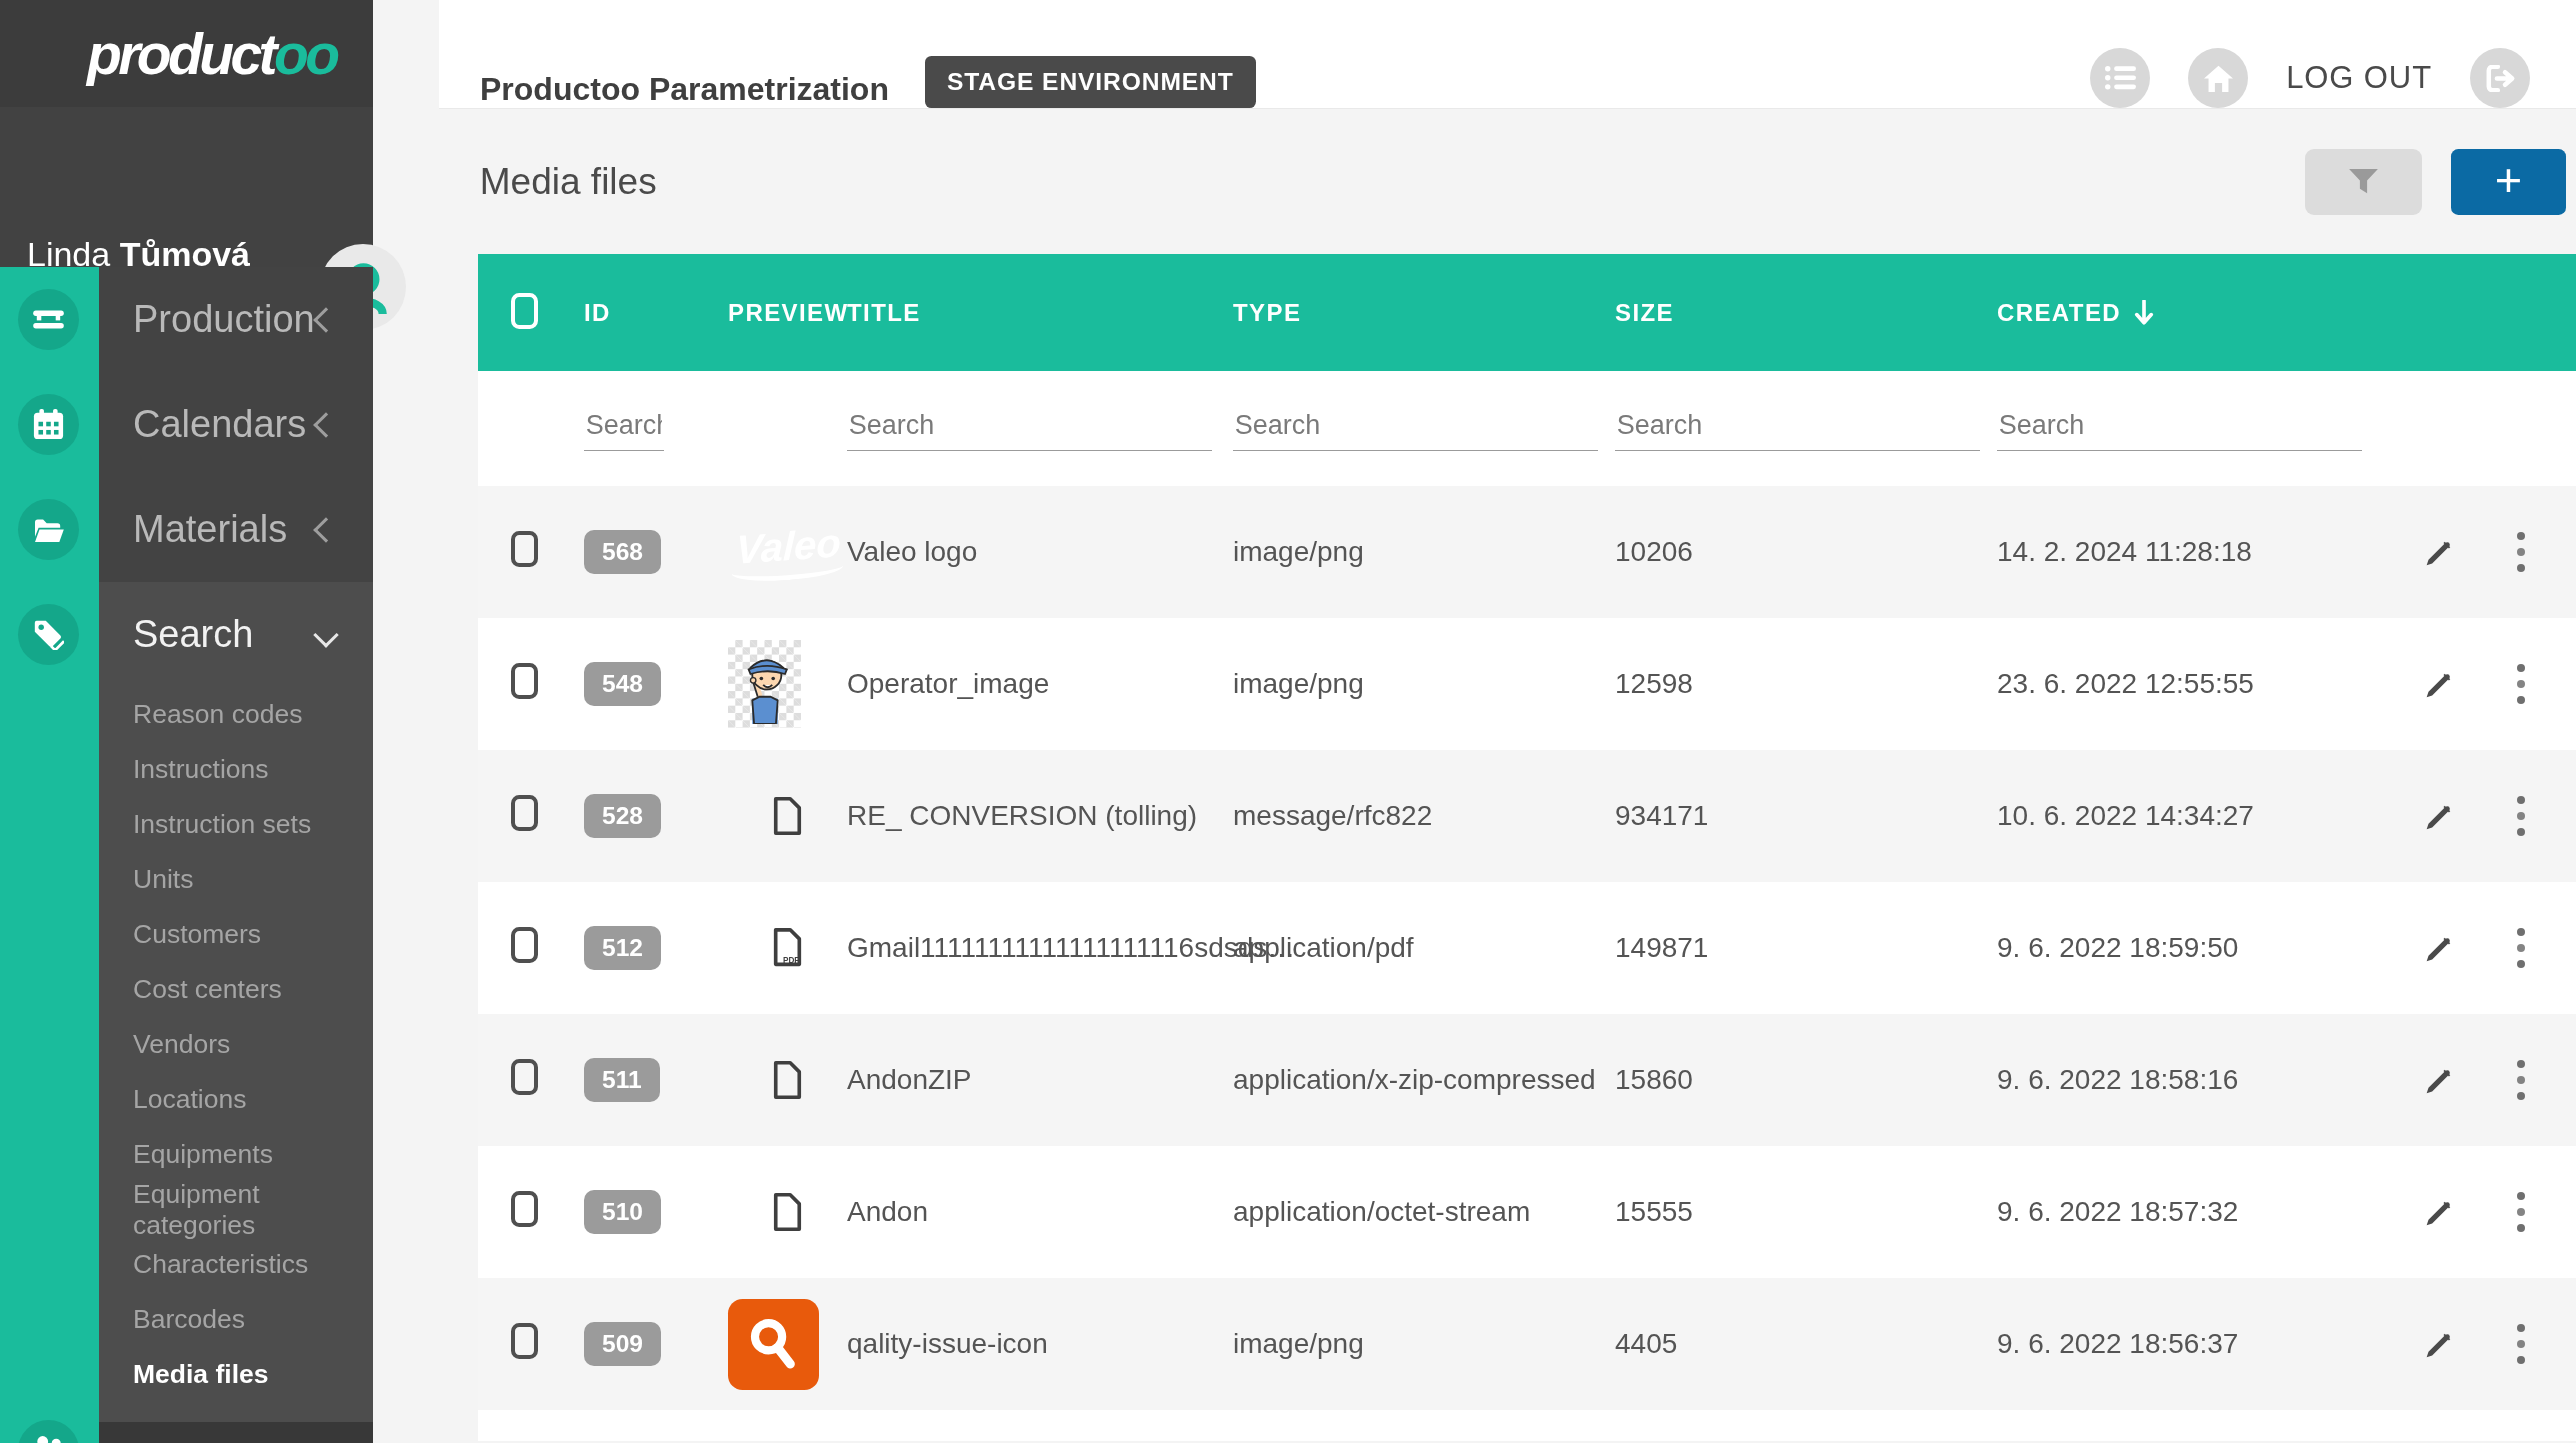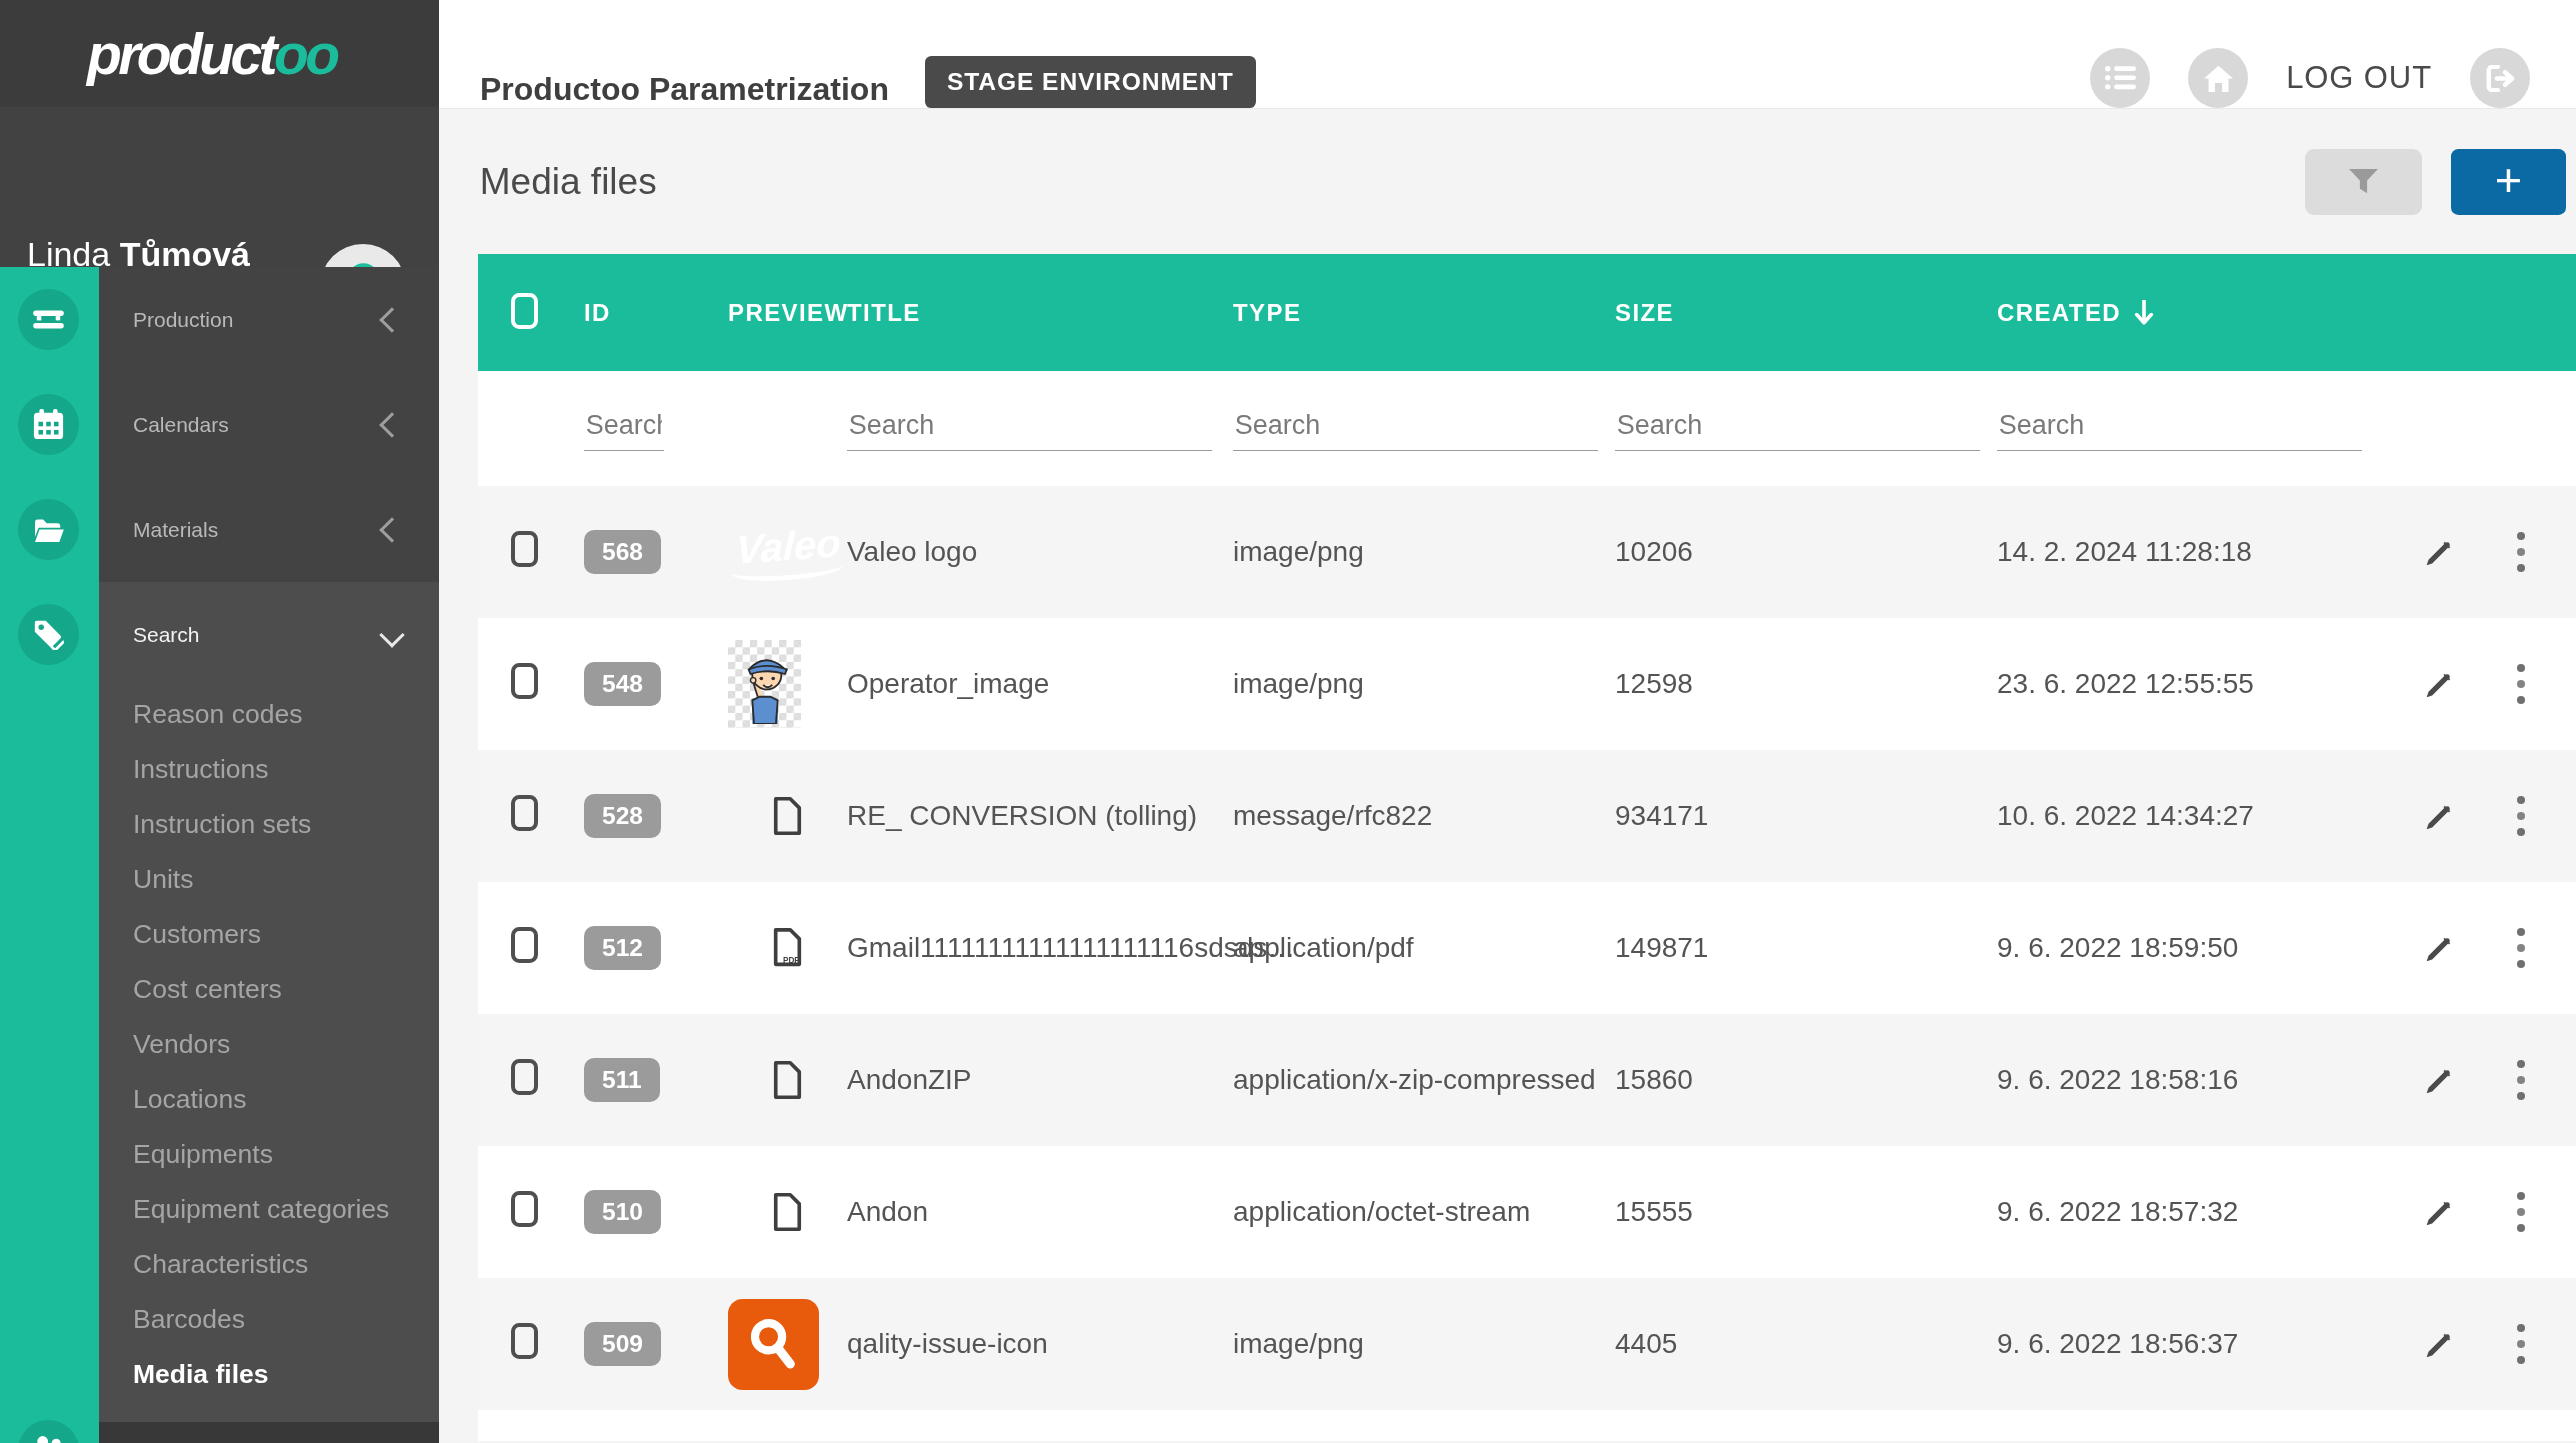--- a/index.html
+++ b/index.html
@@ -3,38 +3,38 @@
 <meta charset="utf-8">
 <style>
   * { margin:0; padding:0; box-sizing:border-box; }
   html,body { width:2576px; height:1443px; }
   body {
     font-family:"Liberation Sans", sans-serif;
     background:#F4F4F4; overflow:hidden; position:relative;
     color:#4A4A4A;
   }
   
-  .sidebar { position:absolute; left:0; top:0; width:439px; height:1443px; background:#5eead4; z-index:5; }
+  .sidebar { position:absolute; left:0; top:0; width:373px; height:1443px; background:#5eead4; z-index:5; }
   .logo-block { height:107px; background:#3C3C3C; display:flex; align-items:center; padding-left:87px; }
   .logo { font-size:57px; font-weight:800; letter-spacing:-3.6px; color:#fff; font-style:italic; }
   .logo .accent { color:#1ABC9C; }
   .user-block { height:161px; background:#424242; position:relative; }
   .user-name { position:absolute; left:27px; top:128px; font-size:34px; color:#fff; font-weight:300;text-align:center; }
   .user-name b { font-weight:700; }
   .status-ring { position:absolute; left:38px; top:220px; width:24.6px; height:24.6px; border:7.3px solid #1ABC9C; border-radius:50%; }
   .last-login { position:absolute; left:126px; top:199px; color:#fff; }
   .last-login .ll-label { font-size:24.6px; font-weight:300; display:block; }
   .last-login .ll-value { font-size:26.5px; font-weight:700; display:block; margin-top:5.5px; }
   .avatar { position:absolute; left:320px; top:137px; width:86px; height:86px; border-radius:50%; background:#E9E9E9; display:flex; align-items:center; justify-content:center; }
   .menu { position:absolute; top:267px; left:0; right:0; bottom:0; background:#434343; }
   .rail { position:absolute; left:0; top:0; width:99px; height:100%; background:#1ABC9C; }
   .rail-circle { position:absolute; left:18px; width:61px; height:61px; border-radius:50%; background:#14A78A; display:flex; align-items:center; justify-content:center; }
   .rc-1{top:22px;} .rc-2{top:127px;} .rc-3{top:232px;} .rc-4{top:337px;} .rc-5{top:1153px;}
   .menu-item { height:105px; display:flex; align-items:center; padding:0 38px 0 133px; cursor:pointer; }
-  .mi-label { font-size:21px; color:#B9B9B9; flex:1; }
+  .mi-label { font-size:38px; color:#B9B9B9; flex:1; }
   .lib-section { background:#4D4D4D; }
   .lib-section .mi-label { color:#F2F2F2; }
   .chev { width:18px; height:18px; border-left:3.6px solid #9E9E9E; border-bottom:3.6px solid #9E9E9E; display:inline-block; }
   .chev-left { transform:rotate(45deg); }
   .chev-down { transform:rotate(-45deg); border-color:#E8E8E8; }
   .sub-list { list-style:none; padding-bottom:20px; }
   .sub-item { height:55px; display:flex; align-items:center; padding-left:133px; font-size:26.5px; color:#A5A5A5; cursor:pointer; }
   .sub-item.active { color:#FFFFFF; font-weight:700; }
   .users-section { height:45px; background:#383838; display:flex; align-items:flex-start; padding:27px 38px 0 133px; overflow:hidden; }
   .users-section .mi-label { font-size:30px; color:#B9B9B9; flex:1; }

